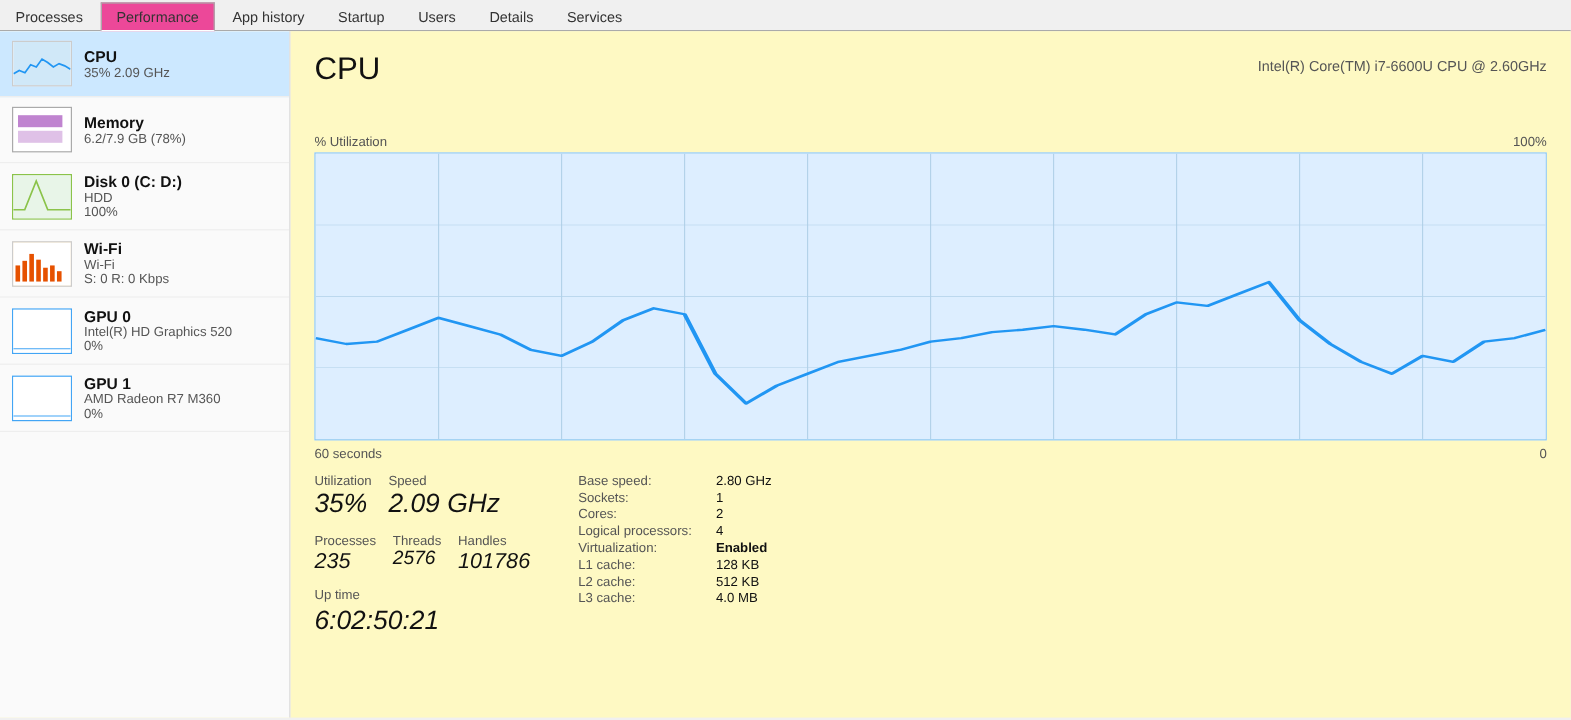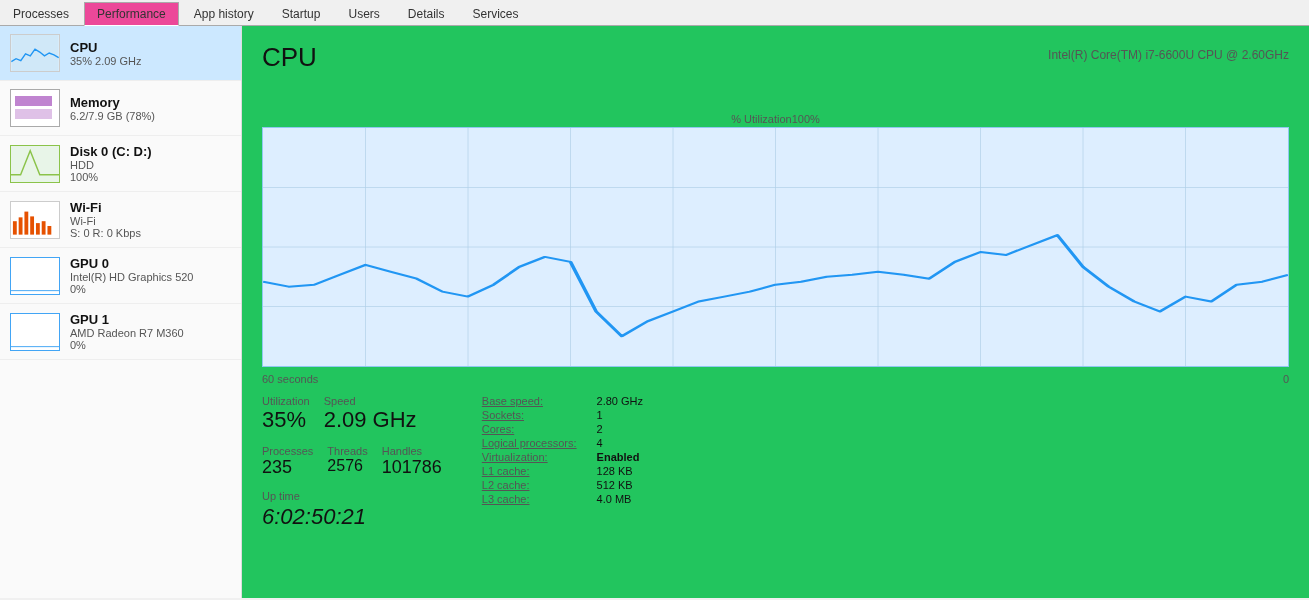--- a/index.html
+++ b/index.html
@@ -25,21 +25,21 @@
       background: #ec4899;
       border-color: #aaa;
       border-bottom: 1px solid #fff;
       margin-bottom: -1px;
       z-index: 1;
     }
 
     .main-content {
       display: flex;
       height: calc(100% - 28px);
-      background: #22c55e;
+      background: #fef9c3;
     }
 
     .sidebar {
       width: 242px;
       border-right: 1px solid #ddd;
       overflow-y: auto;
       background: #fafafa;
     }
 
     .sidebar-item {
@@ -113,21 +113,21 @@
     .chart-container {
       position: relative;
       background: #e8f4ff;
       border: 1px solid #90c8f0;
       height: 240px;
       margin-bottom: 6px;
     }
 
     .chart-label-top {
       display: flex;
-      justify-content: center;
+      justify-content: space-between;
       font-size: 11px;
       color: #555;
       margin-bottom: 2px;
       margin-top: 40px;
     }
 
     .chart-label-bottom {
       display: flex;
       justify-content: space-between;
       font-size: 11px;
@@ -137,37 +137,37 @@
 
     .stats-row {
       display: flex;
       gap: 14px;
       margin-bottom: 12px;
       flex-wrap: wrap;
     }
 
     .stat-group { }
     .stat-label { font-size: 11px; color: #555; }
-    .stat-value { font-size: 22px; font-weight: 300; color: #111; }
+    .stat-value { font-size: 22px; font-weight: 300; color: #111; font-style: italic; }
 
     .bottom-stats {
       display: flex;
       gap: 40px;
     }
 
     .left-bottom { }
     .right-bottom {
       display: grid;
       grid-template-columns: auto auto;
       column-gap: 20px;
       row-gap: 2px;
       align-content: start;
     }
 
-    .info-label { font-size: 11px; color: #555; text-decoration: underline; }
+    .info-label { font-size: 11px; color: #555; }
     .info-value { font-size: 11px; color: #111; }
     .info-value.bold { font-weight: 700; }
 
     .uptime-label { font-size: 11px; color: #555; margin-bottom: 2px; }
     .uptime-value { font-size: 22px; font-weight: 300; color: #111; font-style: italic; }
 
     .chart-grid-svg {
       position: absolute;
       top: 0; left: 0;
       width: 100%; height: 100%;

